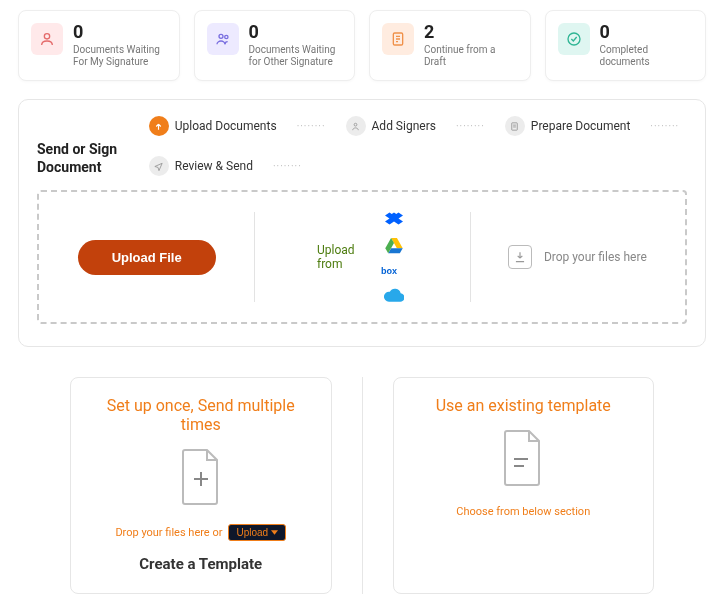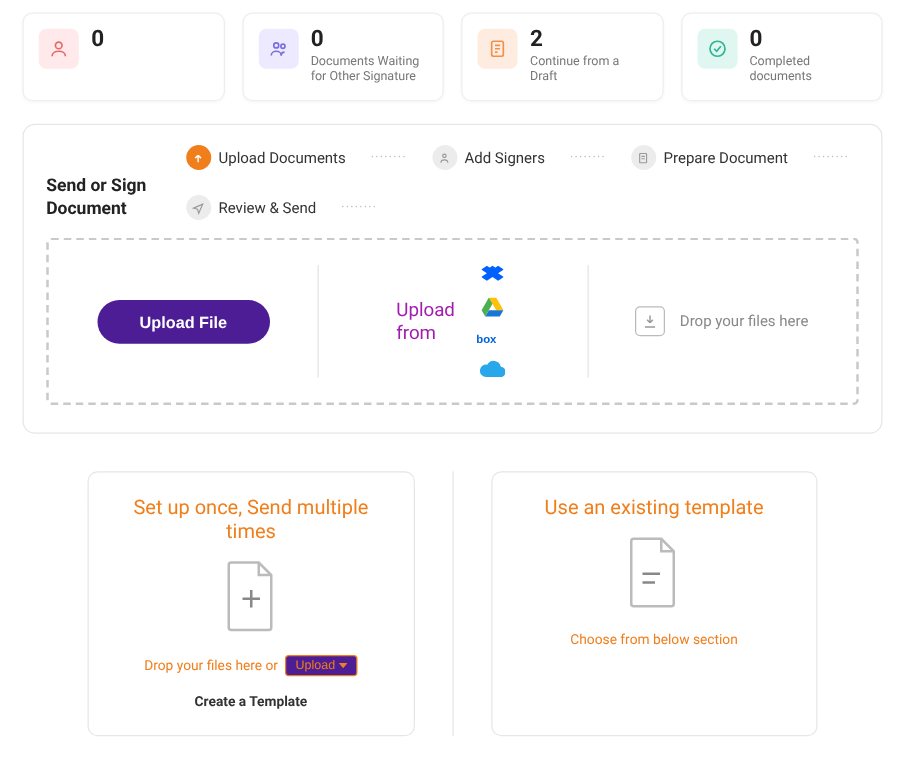--- a/index.html
+++ b/index.html
@@ -21,49 +21,50 @@
   .steps { display: flex; flex-wrap: wrap; align-items: center; gap: 20px; font-size: 12px; color: #333; }
   .step { display: flex; align-items: center; gap: 6px; }
   .step-dot { width: 20px; height: 20px; border-radius: 50%; display: flex; align-items: center; justify-content: center; }
   .step-dot.active { background: #f07e1a; }
   .step-dot.inactive { background: #ececec; }
   .step-dot svg { width: 11px; height: 11px; }
   .step-sep { color: #bbb; font-size: 10px; letter-spacing: 1px; }
   .dropzone { margin-top: 14px; border: 2px dashed #c9c9c9; border-radius: 4px; display: flex; align-items: stretch; min-height: 130px; }
   .dz-col { flex: 1; display: flex; flex-direction: column; align-items: center; justify-content: center; padding: 20px 10px; position: relative; }
   .dz-col + .dz-col::before { content: ""; position: absolute; left: 0; top: 20px; bottom: 20px; width: 1px; background: #e3e3e3; }
-  .upload-btn { background: #4c1d95; color: #fff; border: none; border-radius: 22px; padding: 10px 34px; font-size: 13px; font-weight: 600; cursor: pointer; }
+  .upload-btn { background: #c2410c; color: #fff; border: none; border-radius: 22px; padding: 10px 34px; font-size: 13px; font-weight: 600; cursor: pointer; }
   .upload-from { display: flex; align-items: center; gap: 16px; }
-  .upload-from-label { font-size: 15px; color: #a21caf; line-height: 1.2; width: 48px; }
+  .upload-from-label { font-size: 12px; color: #4d7c0f; line-height: 1.2; width: 48px; }
   .cloud-icons { display: flex; gap: 10px; align-items: center; flex-direction: column; }
   .cloud-icons span { display: inline-flex; align-items: center; justify-content: center; cursor: pointer; }
   .drop-here { display: flex; align-items: center; gap: 12px; color: #888; font-size: 12px; }
   .drop-here-icon { width: 24px; height: 24px; border: 1px solid #bbb; border-radius: 4px; display: flex; align-items: center; justify-content: center; }
   .bottom-row { display: flex; gap: 0; padding: 30px 50px 0; align-items: stretch; position: relative; }
   .bottom-card { flex: 1; border: 1px solid #e6e6e6; border-radius: 8px; padding: 18px 18px 20px; text-align: center; margin: 0 20px; }
   .center-divider { width: 1px; background: #e6e6e6; margin: 0 10px; }
   .orange-text { color: #f07e1a; font-size: 16px; }
   .doc-icon { margin: 14px auto; }
   .drop-upload-row { font-size: 11px; color: #f07e1a; display: flex; align-items: center; justify-content: center; gap: 6px; margin-top: 6px; }
-  .mini-upload { border: 1px solid #f07e1a; border-radius: 3px; padding: 2px 7px; font-size: 10px; color: #f07e1a; display: inline-flex; align-items: center; gap: 3px; cursor: pointer; background: #4c1d95; }
-  .card-title { font-size: 11px; font-weight: 700; color: #333; margin-top: 14px; }
+  .mini-upload { border: 1px solid #f07e1a; border-radius: 3px; padding: 2px 7px; font-size: 10px; color: #f07e1a; display: inline-flex; align-items: center; gap: 3px; cursor: pointer; background: #0f172a; }
+  .card-title { font-size: 15px; font-weight: 700; color: #333; margin-top: 14px; }
 </style>
 </head>
 <body>
 
 <div class="stats-row" id="stats-row">
     <div class="stat-card">
       <div class="stat-icon ic-pink">
         <svg viewBox="0 0 24 24" fill="none" stroke="#e46a6a" stroke-width="2">
           <circle cx="12" cy="8" r="4"></circle>
           <path d="M4 21c0-4 4-6 8-6s8 2 8 6"></path>
         </svg>
       </div>
       <div class="stat-body">
         <div class="stat-count">0</div>
+        <div class="stat-label">Documents Waiting For My Signature</div>
       </div>
     </div>
     <div class="stat-card">
       <div class="stat-icon ic-purple">
         <svg viewBox="0 0 24 24" fill="none" stroke="#7a6fe0" stroke-width="2">
           <circle cx="9" cy="8" r="3"></circle>
           <circle cx="17" cy="9" r="2.5"></circle>
           <path d="M3 20c0-3 3-5 6-5s6 2 6 5"></path>
           <path d="M15 20c0-2.5 2-4 4-4"></path>
         </svg>

